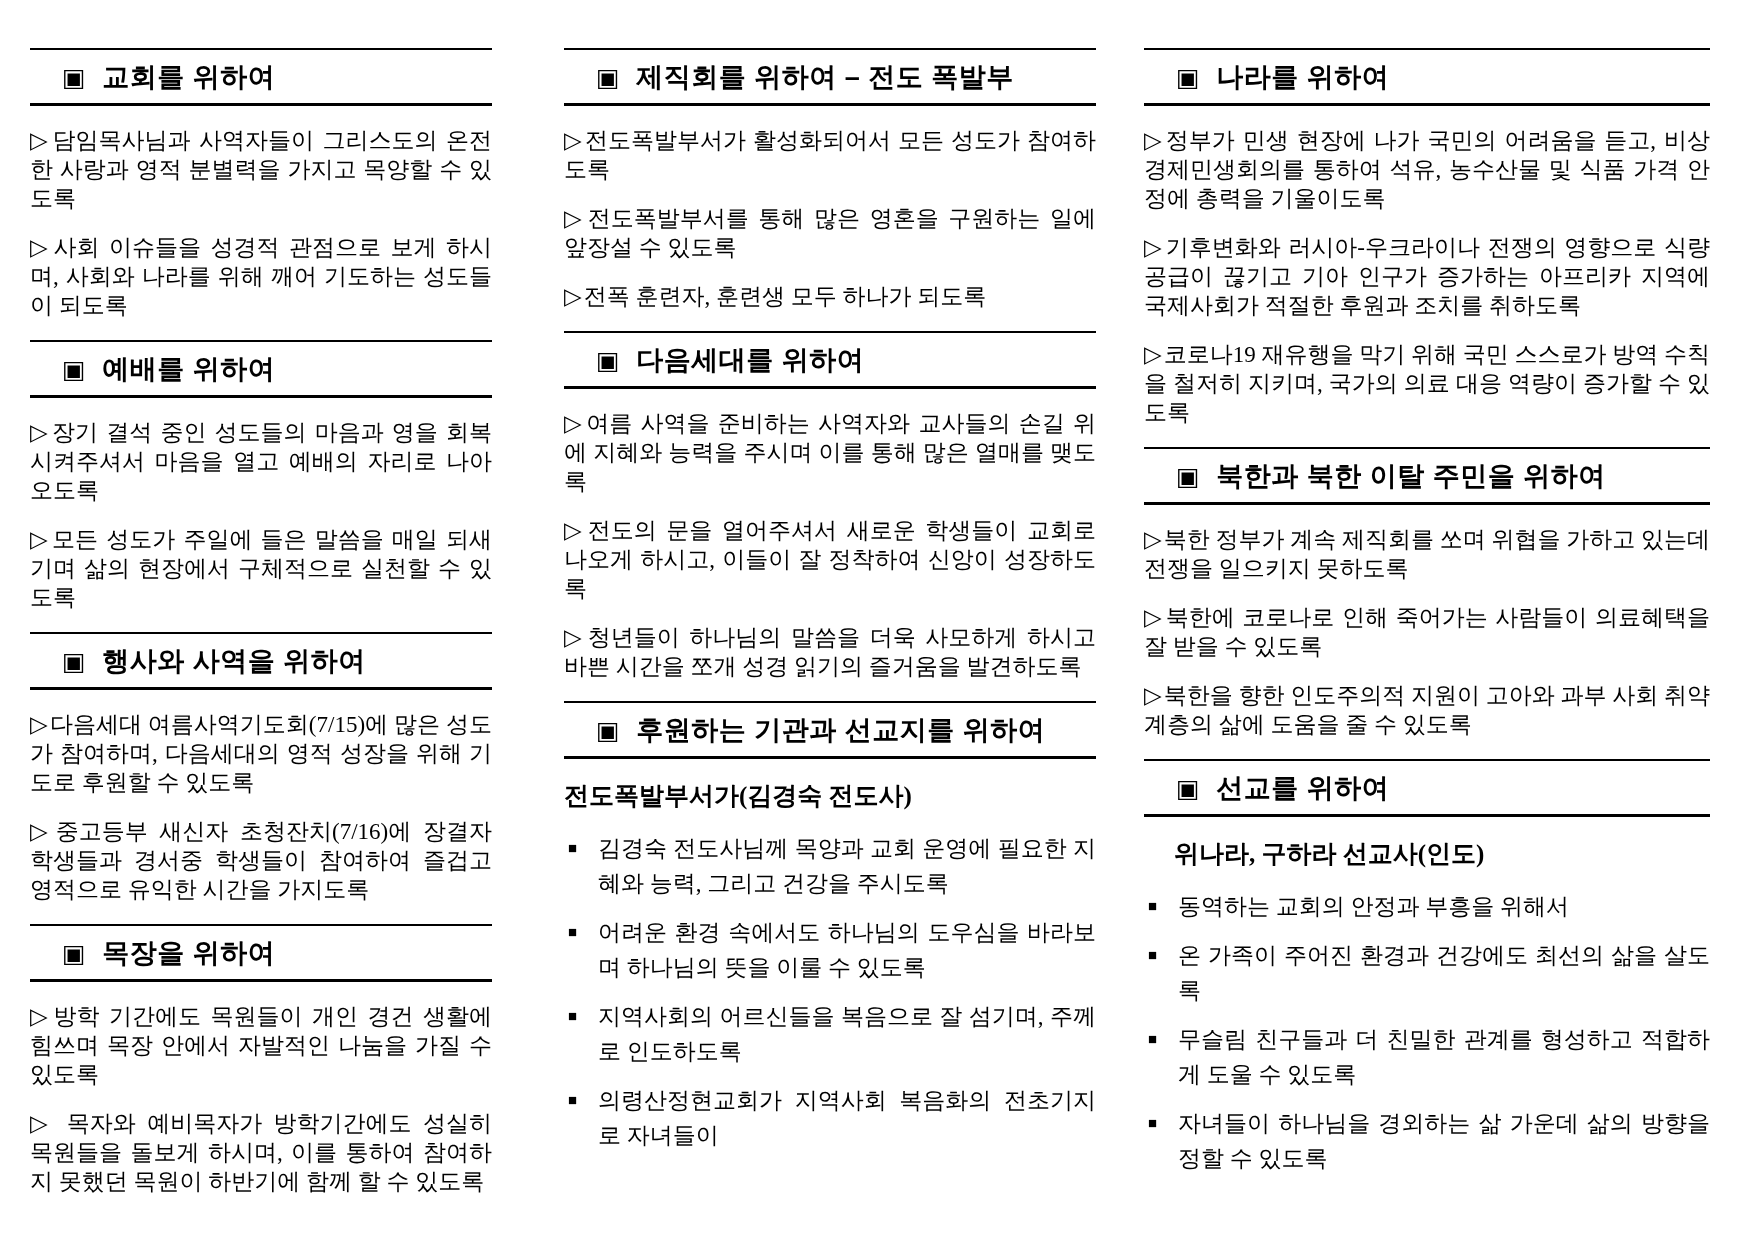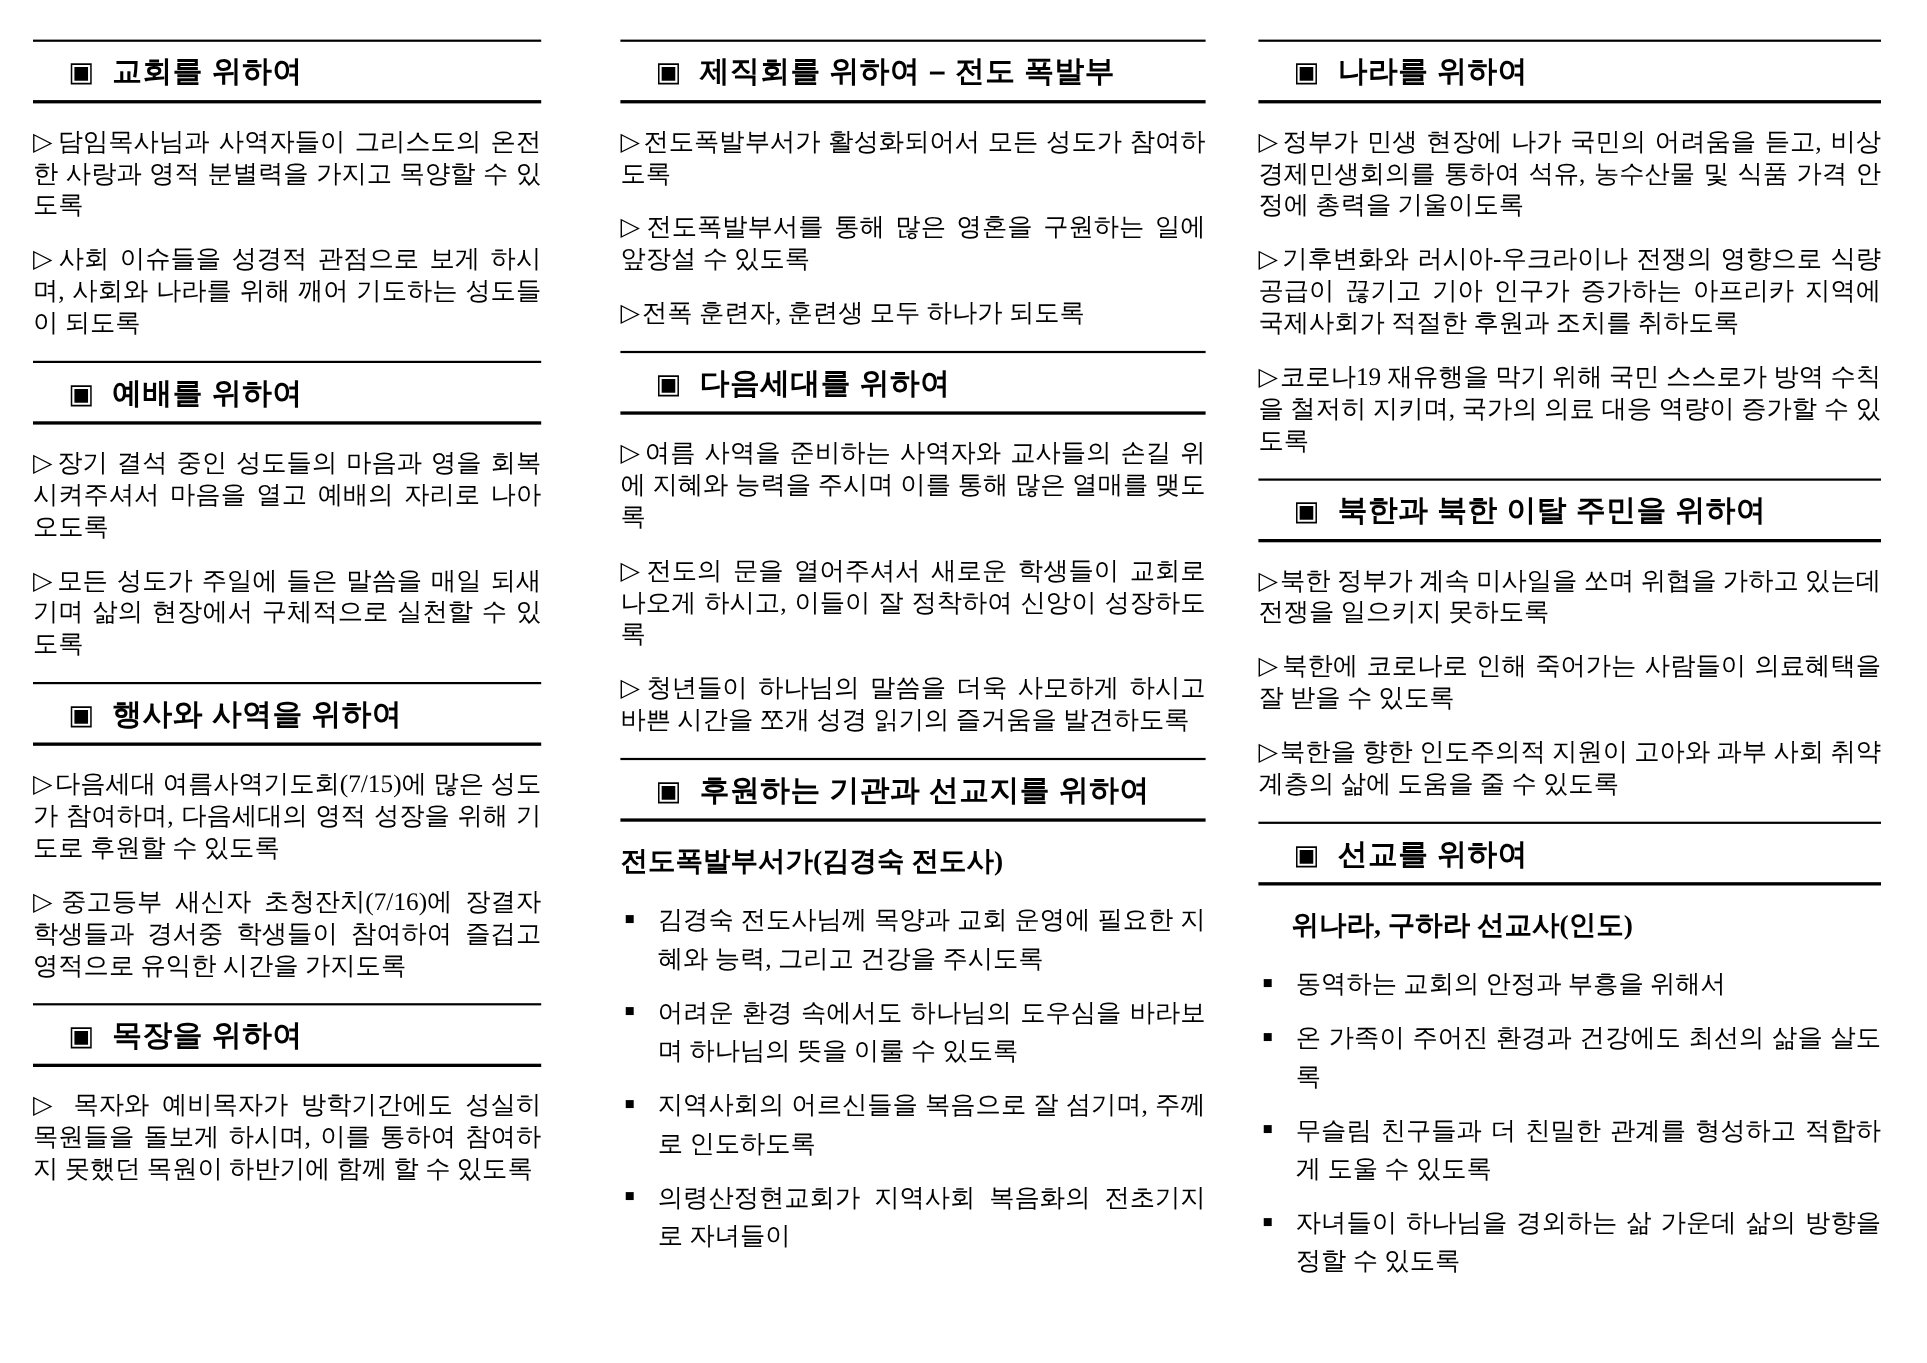--- a/index.html
+++ b/index.html
@@ -16,21 +16,21 @@
 
   .sec-head {
     border-top:2px solid #000;
     border-bottom:3px solid #000;
     padding:9px 0 8px 32px;
     margin-top:20px;
     font-family:"Liberation Sans","DejaVu Sans",sans-serif;
     font-weight:bold; font-size:27px; letter-spacing:0.5px;
     white-space:nowrap;
   }
-  .sec:first-child .sec-head { margin-top:0; }
+  .sec:first-child .sec-head { margin-top:12px; }
   .sec-head .marker { margin-right:16px; font-size:25px; }
 
   .item {
     font-size:23px; line-height:29px;
     text-align:justify; word-break:break-all;
     margin:20px 0;
   }
   .item .bullet { margin-right:2px; }
 
   .subtitle {
@@ -78,20 +78,21 @@
         <span class="marker">▣</span><span>행사와 사역을 위하여</span>
       </div>
       <p class="item"><span class="bullet">▷</span><span>다음세대 여름사역기도회(7/15)에 많은 성도가 참여하며, 다음세대의 영적 성장을 위해 기도로 후원할 수 있도록</span></p>
       <p class="item"><span class="bullet">▷</span><span>중고등부 새신자 초청잔치(7/16)에 장결자 학생들과 경서중 학생들이 참여하여 즐겁고 영적으로 유익한 시간을 가지도록</span></p>
     </div>
 
     <div class="sec">
       <div class="sec-head">
         <span class="marker">▣</span><span>목장을 위하여</span>
       </div>
+      <p class="item"><span class="bullet">▷</span><span>방학 기간에도 목원들이 개인 경건 생활에 힘쓰며 목장 안에서 자발적인 나눔을 가질 수 있도록</span></p>
       <p class="item"><span class="bullet">▷</span><span> 목자와 예비목자가 방학기간에도 성실히 목원들을 돌보게 하시며, 이를 통하여 참여하지 못했던 목원이 하반기에 함께 할 수 있도록</span></p>
     </div>
 
   </div>
 
   <div class="col col-2">
 
     <div class="sec">
       <div class="sec-head">
         <span class="marker">▣</span><span>제직회를 위하여 – 전도 폭발부</span>
@@ -143,21 +144,21 @@
       </div>
       <p class="item"><span class="bullet">▷</span><span>정부가 민생 현장에 나가 국민의 어려움을 듣고, 비상경제민생회의를 통하여 석유, 농수산물 및 식품 가격 안정에 총력을 기울이도록</span></p>
       <p class="item"><span class="bullet">▷</span><span>기후변화와 러시아-우크라이나 전쟁의 영향으로 식량 공급이 끊기고 기아 인구가 증가하는 아프리카 지역에 국제사회가 적절한 후원과 조치를 취하도록</span></p>
       <p class="item"><span class="bullet">▷</span><span>코로나19 재유행을 막기 위해 국민 스스로가 방역 수칙을 철저히 지키며, 국가의 의료 대응 역량이 증가할 수 있도록</span></p>
     </div>
 
     <div class="sec">
       <div class="sec-head">
         <span class="marker">▣</span><span>북한과 북한 이탈 주민을 위하여</span>
       </div>
-      <p class="item"><span class="bullet">▷</span><span>북한 정부가 계속 미사일을 쏘며 위협을 가하고 있는데 전쟁을 일으키지 못하도록</span></p>
+      <p class="item"><span class="bullet">▷</span><span>북한 정부가 계속 제직회를 쏘며 위협을 가하고 있는데 전쟁을 일으키지 못하도록</span></p>
       <p class="item"><span class="bullet">▷</span><span>북한에 코로나로 인해 죽어가는 사람들이 의료혜택을 잘 받을 수 있도록</span></p>
       <p class="item"><span class="bullet">▷</span><span>북한을 향한 인도주의적 지원이 고아와 과부 사회 취약계층의 삶에 도움을 줄 수 있도록</span></p>
     </div>
 
     <div class="sec">
       <div class="sec-head">
         <span class="marker">▣</span><span>선교를 위하여</span>
       </div>
       <div class="subtitle indented">위나라, 구하라 선교사(인도)</div>
       <div class="sq">

